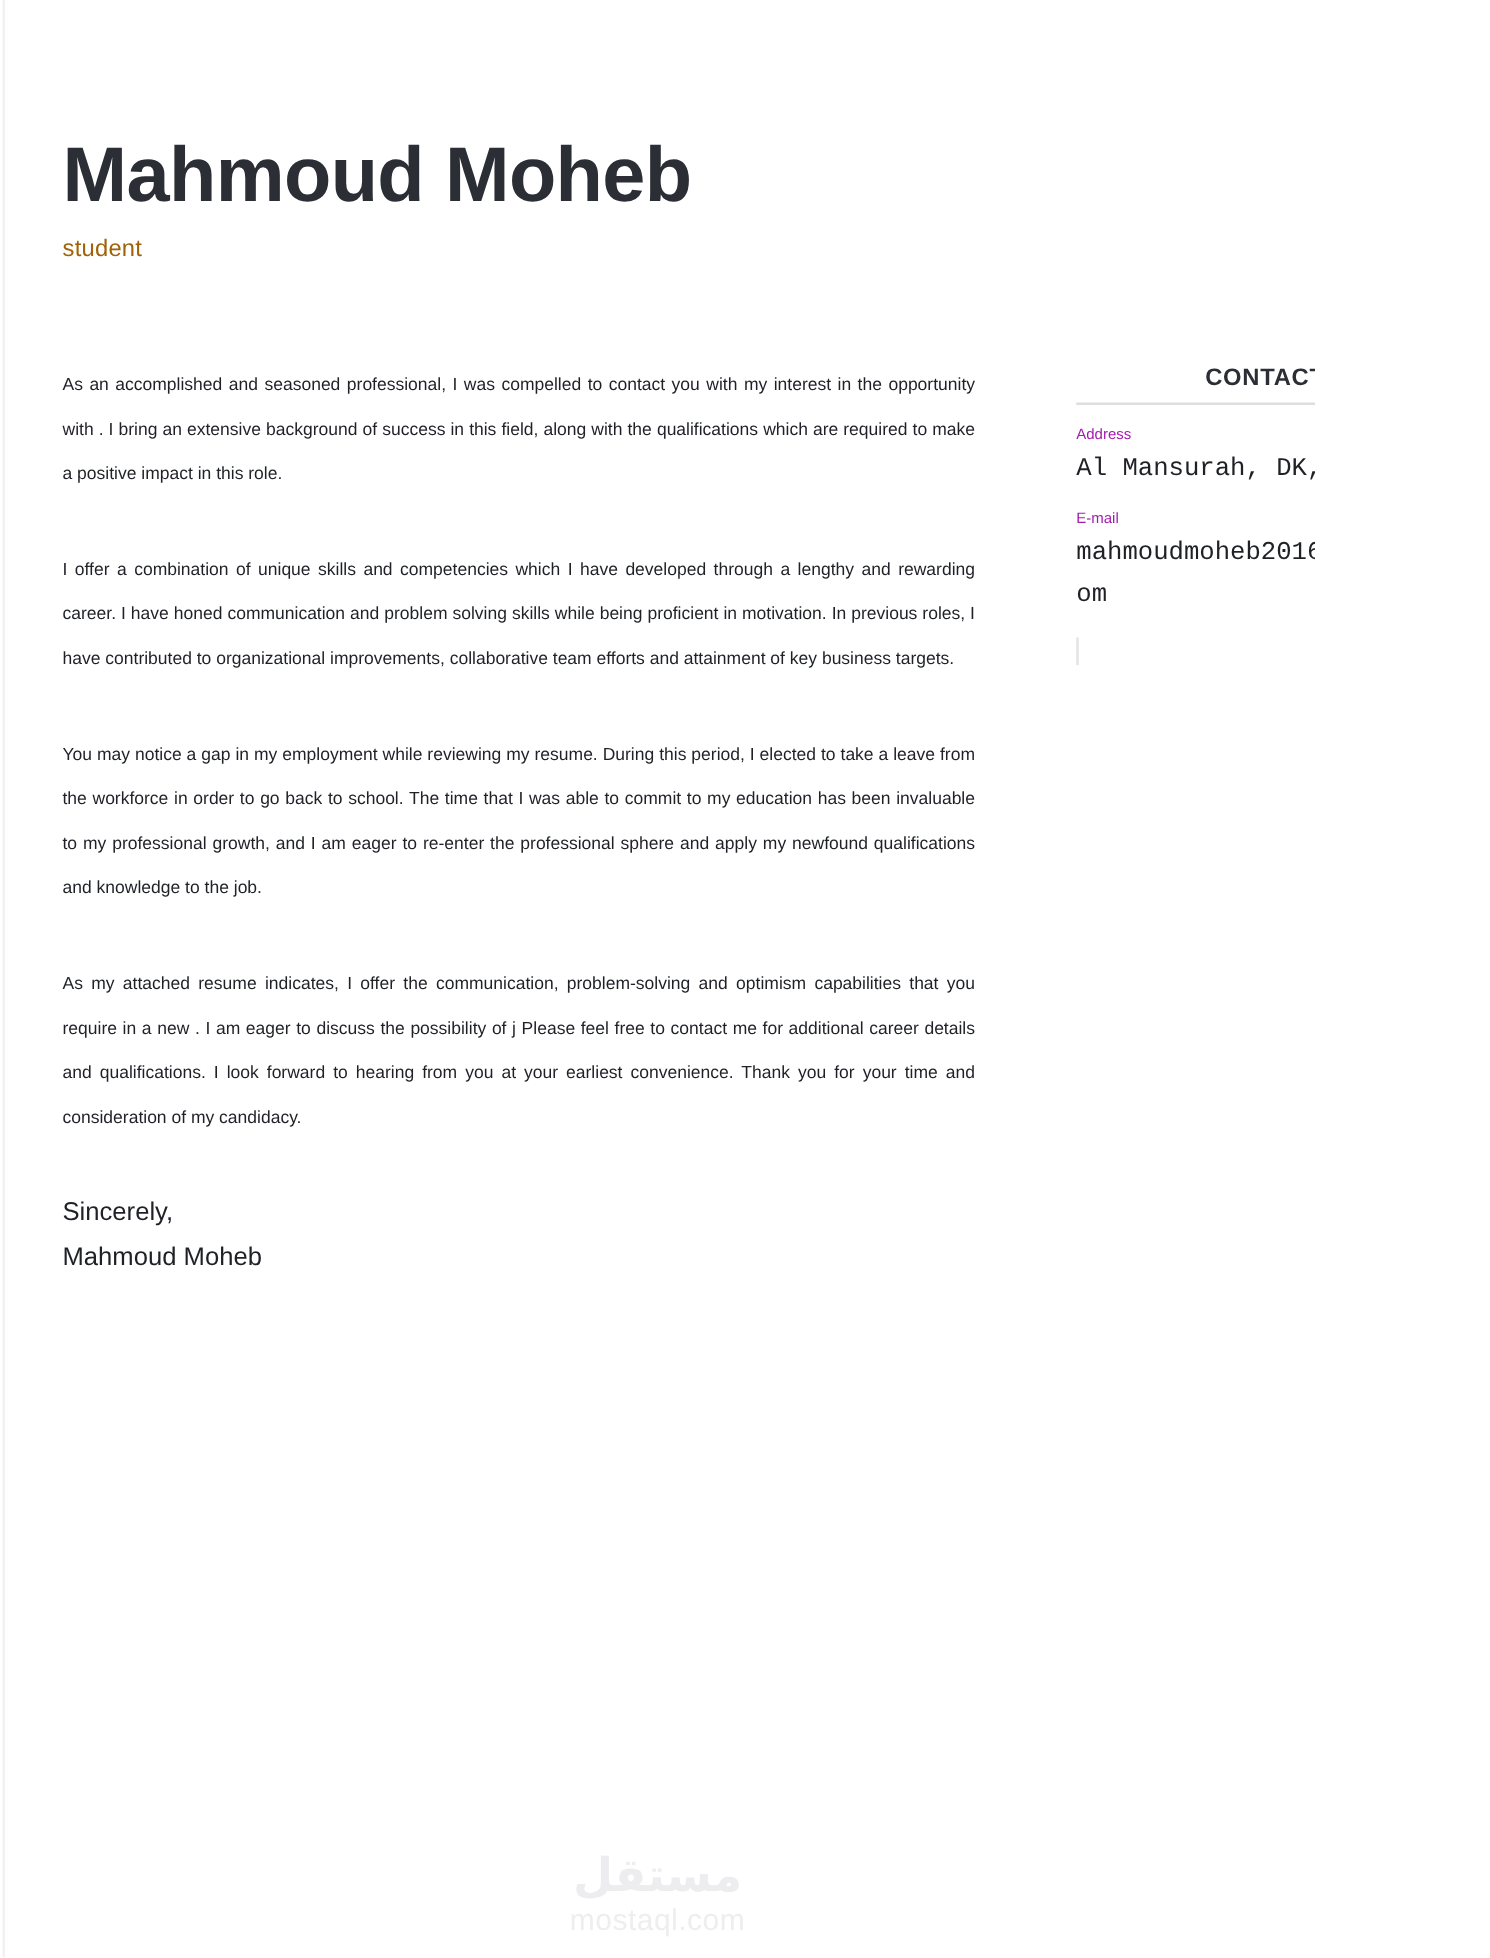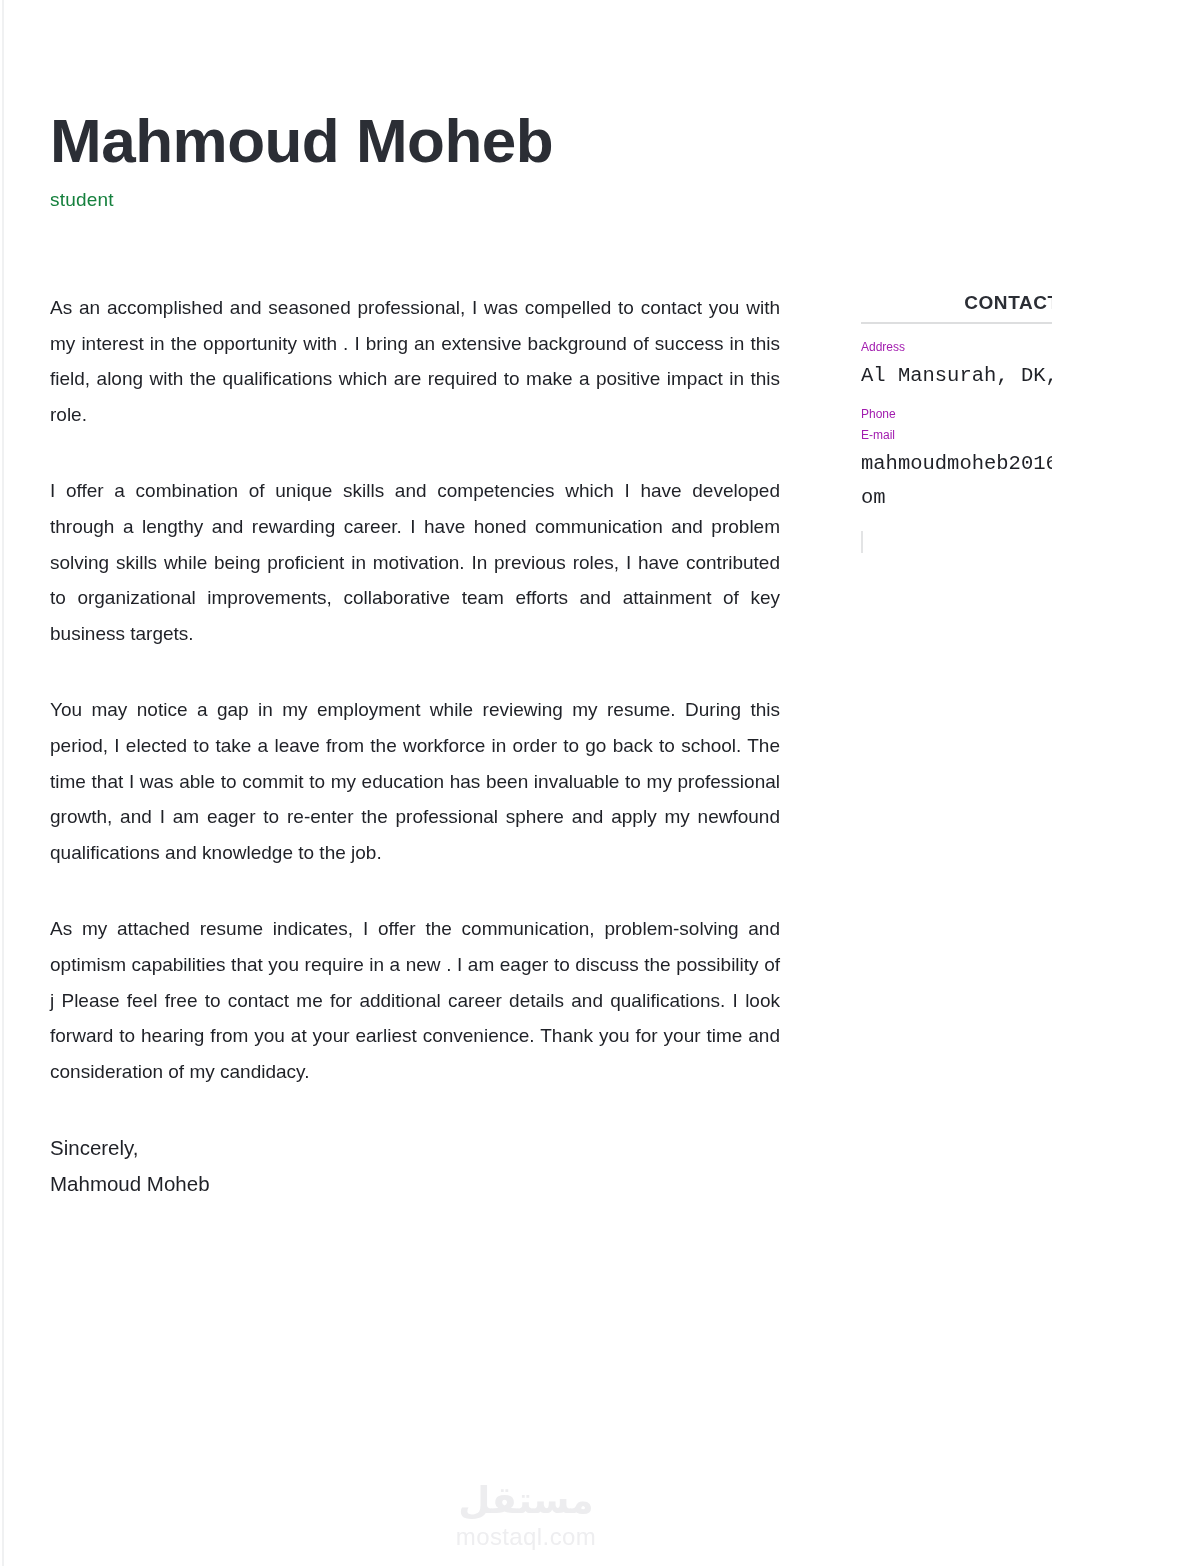--- a/index.html
+++ b/index.html
@@ -42,39 +42,39 @@
     letter-spacing: -0.5px;
     line-height: 1.05;
     color: #2b2e35;
     margin: 0;
     white-space: nowrap;
   }
   .role {
     margin: 16px 0 0 0;
     font-size: 19px;
     font-weight: 400;
-    color: #15803d;
+    color: #a16207;
     letter-spacing: 0.2px;
   }
 
   
   .letter-col {
     position: absolute;
     left: 50px;
     top: 290px;
     width: 733px;
   }
   .date {
     font-size: 21px;
     line-height: 1.5;
     color: #1f2127;
     margin: 0 0 44px 0;
   }
   .para {
-    font-size: 19px;
+    font-size: 14px;
     line-height: 35.6px;
     color: #1f2127;
     text-align: justify;
     text-justify: inter-word;
     margin: 0 3px 41px 0;
   }
   .para:last-child { margin-bottom: 0; }
   .closing {
     font-size: 20.5px;
     line-height: 35.6px;
@@ -188,21 +188,20 @@
     <p class="closing">Mahmoud Moheb</p>
   </div>
 
   <div class="contact-col">
     <p class="contact-title">CONTACT</p>
     <div class="contact-rule"></div>
 
     <p class="contact-label">Address</p>
     <p class="contact-value">Al Mansurah, DK, 35511</p>
 
-    <p class="contact-label">Phone</p>
 
     <p class="contact-label">E-mail</p>
     <p class="contact-value">mahmoudmoheb2016@gmail.com</p>
 
     <div class="contact-ticks">
       <span class="tick tick-left"></span>
       <span class="tick tick-right"></span>
     </div>
   </div>
 

